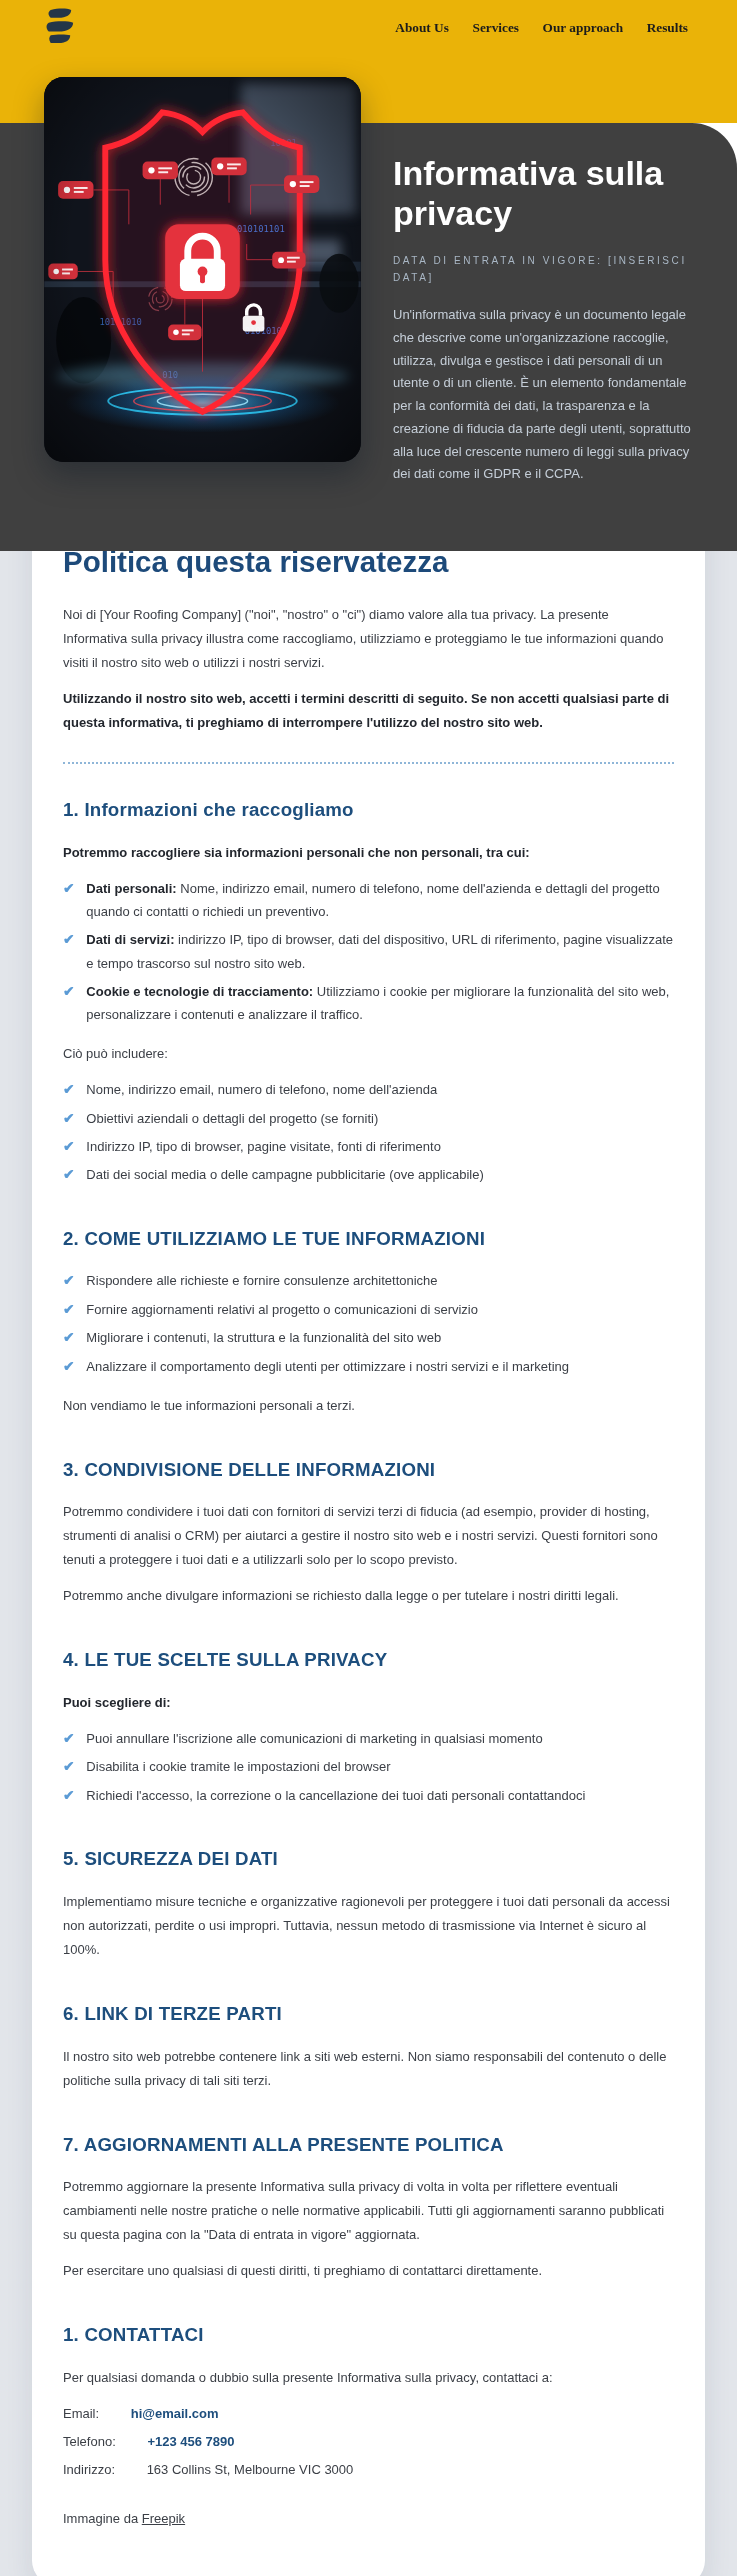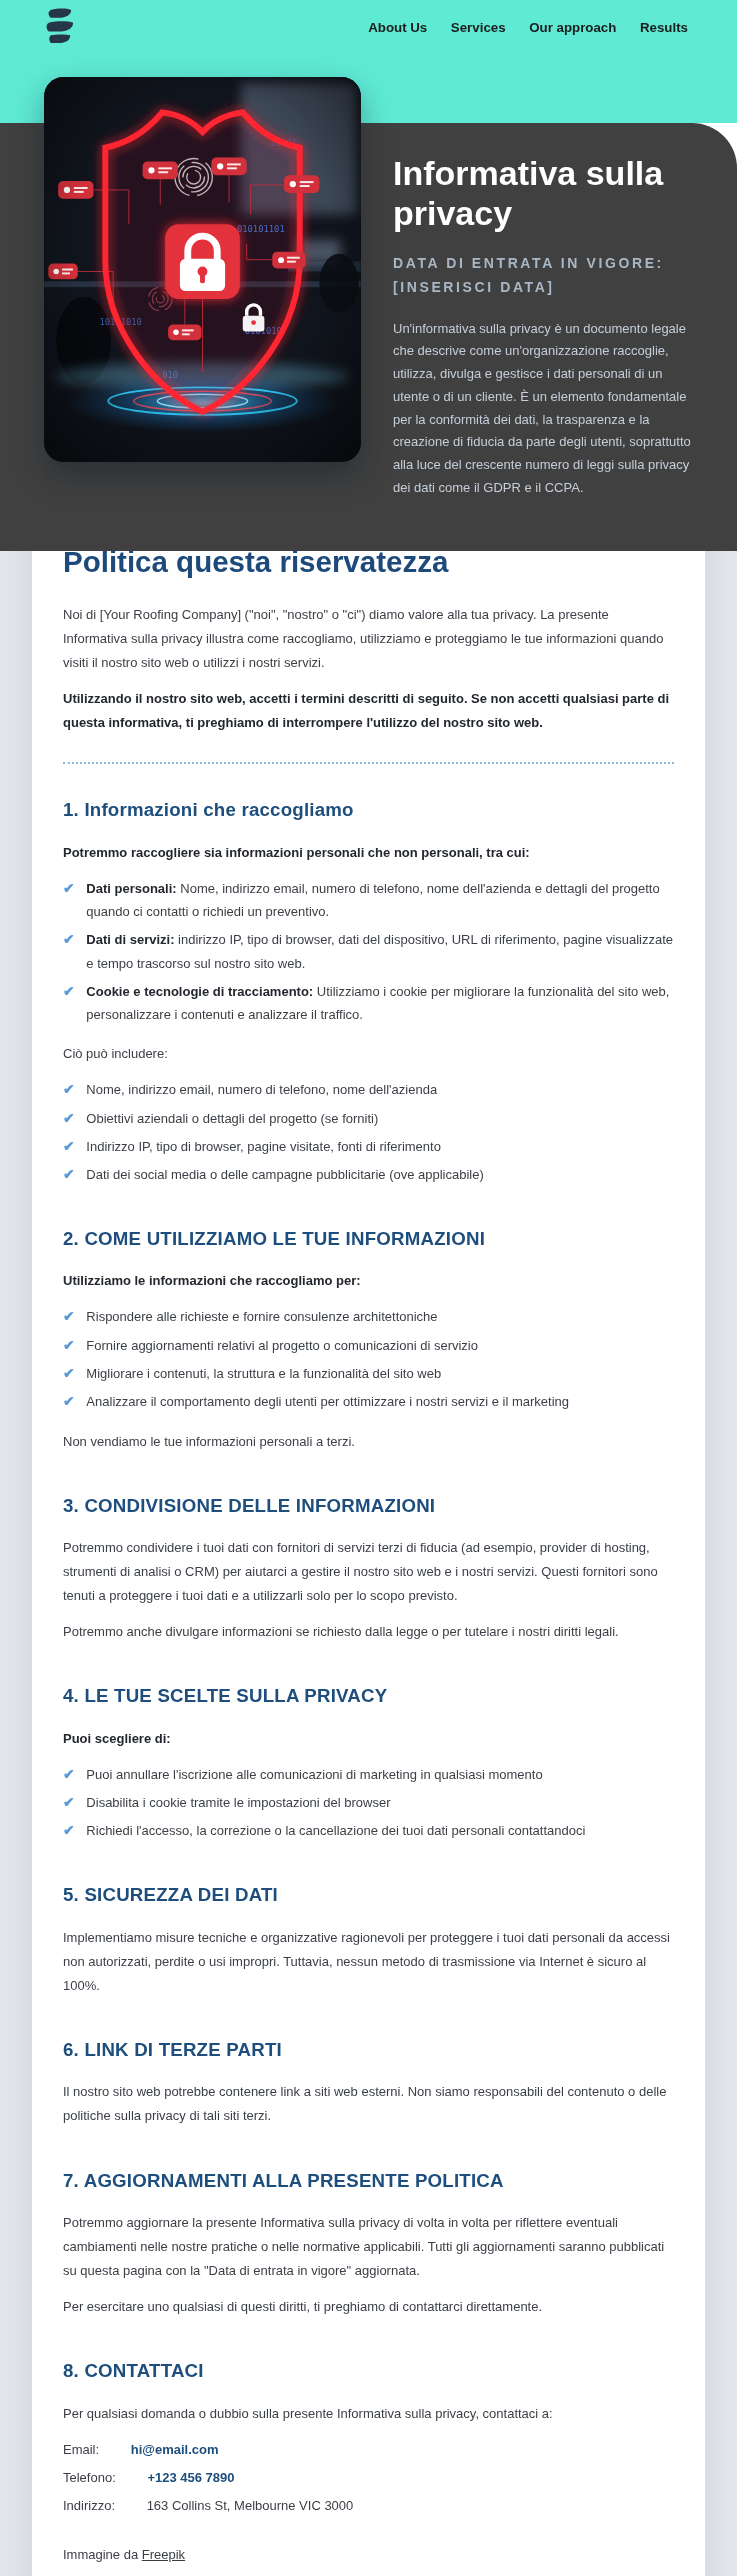--- a/index.html
+++ b/index.html
@@ -4,36 +4,36 @@
 <style>
   * { box-sizing: border-box; }
   html,body { margin:0; padding:0; }
   body {
     width:737px; background:#ffffff;
     font-family:"Liberation Sans", sans-serif;
     -webkit-font-smoothing:antialiased;
   }
 
   
-  .header { position:relative; height:123px; background:#5eead4; }
+  .header { position:relative; height:123px; background:#eab308;font-family:Liberation Serif, serif; }
   .logo { position:absolute; left:39px; top:7.9px; width:39px; height:41px; cursor:pointer; }
   .nav { position:absolute; right:49px; top:19.7px; display:flex; gap:23.6px; }
   .nav a { font-size:13.3px; font-weight:700; color:#1c1c1c; text-decoration:none; cursor:pointer; }
 
   
   .hero { position:relative; height:428px; background:#404040; border-top-right-radius:45px; }
   .hero-img {
     position:absolute; left:44px; top:-46px; width:317px; height:385px;
     border-radius:19.7px; overflow:hidden; background:#0c0f16;
     box-shadow:0 13.8px 29.5px rgba(10,20,35,.35);
   }
   .hero-img svg { display:block; width:100%; height:100%; }
   .hero-text { position:absolute; left:393px; top:29.5px; width:305px; }
   .hero-title { color:#ffffff; font-size:34px; line-height:1.18; font-weight:700; margin:0 0 19.7px; }
-  .hero-eyebrow { color:#a9b7c5; font-size:14px; font-weight:700; letter-spacing:2.6px; line-height:1.7; margin:0 0 17.7px; }
+  .hero-eyebrow { color:#a9b7c5; font-size:10px; font-weight:400; letter-spacing:2.6px; line-height:1.7; margin:0 0 17.7px; }
   .hero-desc { color:#c5ced8; font-size:13px; line-height:1.75; margin:0; }
 
   
   .gray-band { background:#e2e5ea; padding-bottom:41px; }
   .card {
     background:#ffffff; margin:-51px 32px 0; border-radius:25.6px;
     padding:45px 31px 43px; box-shadow:0 11.8px 27.5px rgba(25,45,75,.10);
   }
   .card-title { color:#1d4a7a; font-size:29.5px; font-weight:700; margin:0 0 23.6px; }
   .card p { font-size:13px; line-height:1.85; color:#3b3f46; margin:0 0 11.8px; }
@@ -249,21 +249,20 @@
           <span class="ck">✔</span>
           <span>Indirizzo IP, tipo di browser, pagine visitate, fonti di riferimento</span>
         </li>
       <li>
           <span class="ck">✔</span>
           <span>Dati dei social media o delle campagne pubblicitarie (ove applicabile)</span>
         </li>
     </ul>
 
     <h3 class="sec">2. COME UTILIZZIAMO LE TUE INFORMAZIONI</h3>
-    <p class="plead">Utilizziamo le informazioni che raccogliamo per:</p>
     <ul class="checks">
       <li>
           <span class="ck">✔</span>
           <span>Rispondere alle richieste e fornire consulenze architettoniche</span>
         </li>
       <li>
           <span class="ck">✔</span>
           <span>Fornire aggiornamenti relativi al progetto o comunicazioni di servizio</span>
         </li>
       <li>
@@ -301,21 +300,21 @@
     <h3 class="sec">5. SICUREZZA DEI DATI</h3>
     <p>Implementiamo misure tecniche e organizzative ragionevoli per proteggere i tuoi dati personali da accessi non autorizzati, perdite o usi impropri. Tuttavia, nessun metodo di trasmissione via Internet è sicuro al 100%.</p>
 
     <h3 class="sec">6. LINK DI TERZE PARTI</h3>
     <p>Il nostro sito web potrebbe contenere link a siti web esterni. Non siamo responsabili del contenuto o delle politiche sulla privacy di tali siti terzi.</p>
 
     <h3 class="sec">7. AGGIORNAMENTI ALLA PRESENTE POLITICA</h3>
     <p>Potremmo aggiornare la presente Informativa sulla privacy di volta in volta per riflettere eventuali cambiamenti nelle nostre pratiche o nelle normative applicabili. Tutti gli aggiornamenti saranno pubblicati su questa pagina con la "Data di entrata in vigore" aggiornata.</p>
     <p>Per esercitare uno qualsiasi di questi diritti, ti preghiamo di contattarci direttamente.</p>
 
-    <h3 class="sec">8. CONTATTACI</h3>
+    <h3 class="sec">1. CONTATTACI</h3>
     <p>Per qualsiasi domanda o dubbio sulla presente Informativa sulla privacy, contattaci a:</p>
     <p class="contact-line"><span>Email: </span><a>hi@email.com</a></p>
     <p class="contact-line"><span>Telefono: </span><span class="cv">+123 456 7890</span></p>
     <p class="contact-line"><span>Indirizzo: </span><span class="cv cv-plain">163 Collins St, Melbourne VIC 3000</span></p>
     <p class="credit"><span>Immagine da </span><a>Freepik</a></p>
 
   </div>
 </div>
 
 

